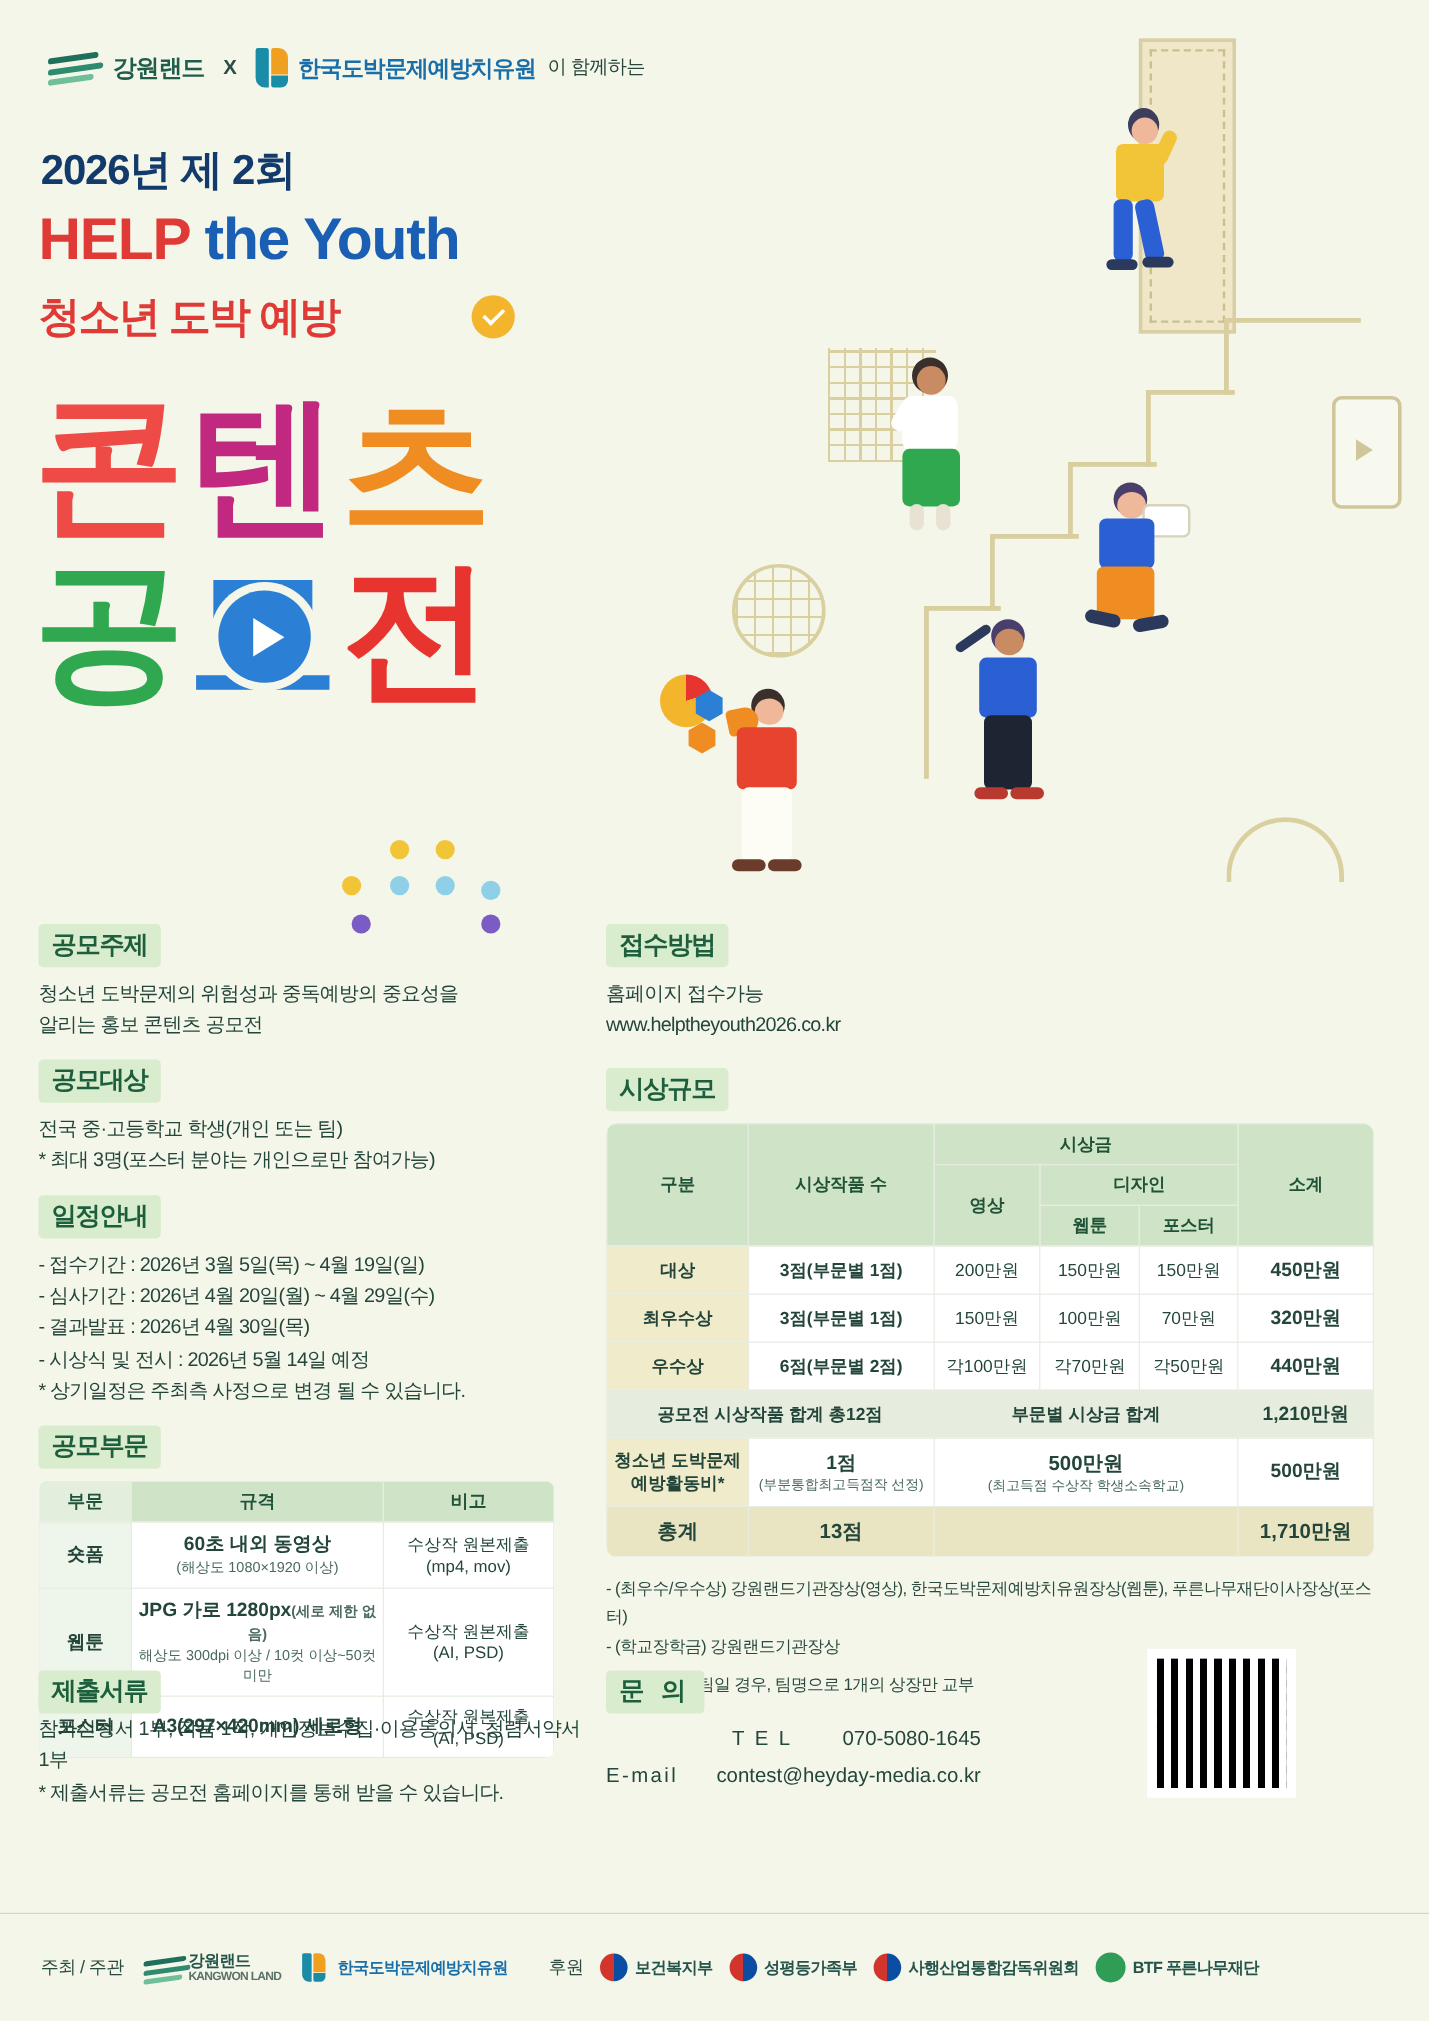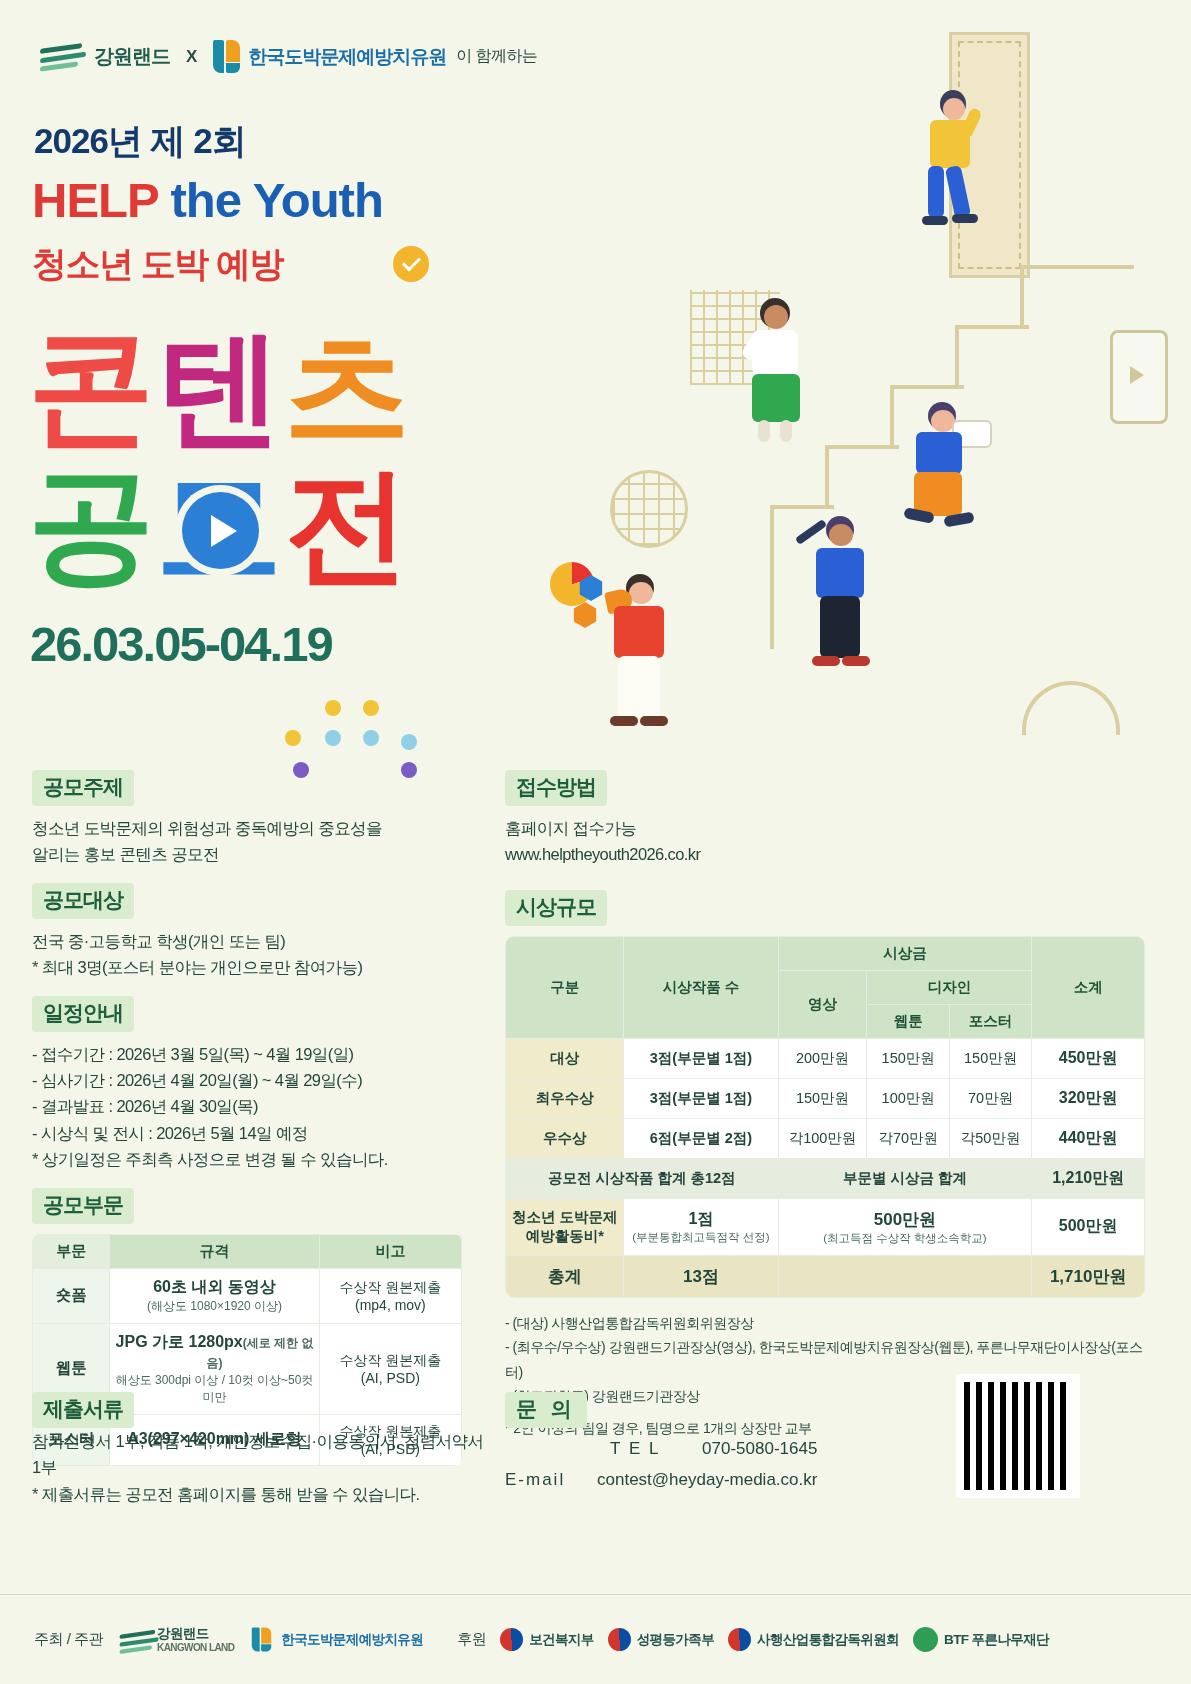--- a/index.html
+++ b/index.html
@@ -171,21 +171,20 @@
     <span class="bigchar c-red">콘</span>
     <span class="bigchar c-magenta">텐</span>
     <span class="bigchar c-orange">츠</span>
   </div>
   <div class="bigline l2">
     <span class="bigchar c-green">공</span>
     <span class="bigchar c-blue">모</span>
     <span class="bigchar c-red2">전</span>
   </div>
   <div class="play-badge"></div>
-  <div class="t-date">26.03.05-04.19</div>
 
   <div class="dots">
     <i style="left:40px;top:0;background:#f2c437;"></i>
     <i style="left:78px;top:0;background:#f2c437;"></i>
     <i style="left:0;top:30px;background:#f2c437;"></i>
     <i style="left:40px;top:30px;background:#8fd0e8;"></i>
     <i style="left:78px;top:30px;background:#8fd0e8;"></i>
     <i style="left:116px;top:34px;background:#8fd0e8;"></i>
     <i style="left:8px;top:62px;background:#7a5cc4;"></i>
     <i style="left:116px;top:62px;background:#7a5cc4;"></i>
@@ -426,21 +425,20 @@
           <tr>
             <td class="grand">총계</td>
             <td class="grand">13점</td>
             <td class="grand" colspan="3"></td>
             <td class="grand" style="font-size:17px">1,710만원</td>
           </tr>
         </tbody>
       </table>
 
       <div class="notes">
-        <div>- (대상) 사행산업통합감독위원회위원장상</div>
         <div>- (최우수/우수상) 강원랜드기관장상(영상), 한국도박문제예방치유원장상(웹툰),  푸른나무재단이사장상(포스터)</div>
         <div>- (학교장학금) 강원랜드기관장상</div>
         <div class="star">* 2인 이상의 팀일 경우, 팀명으로 1개의 상장만 교부</div>
       </div>
     </div>
   </div>
 
   <div class="contact">
     <div class="sec-title">문   의</div>
     <div class="row">

